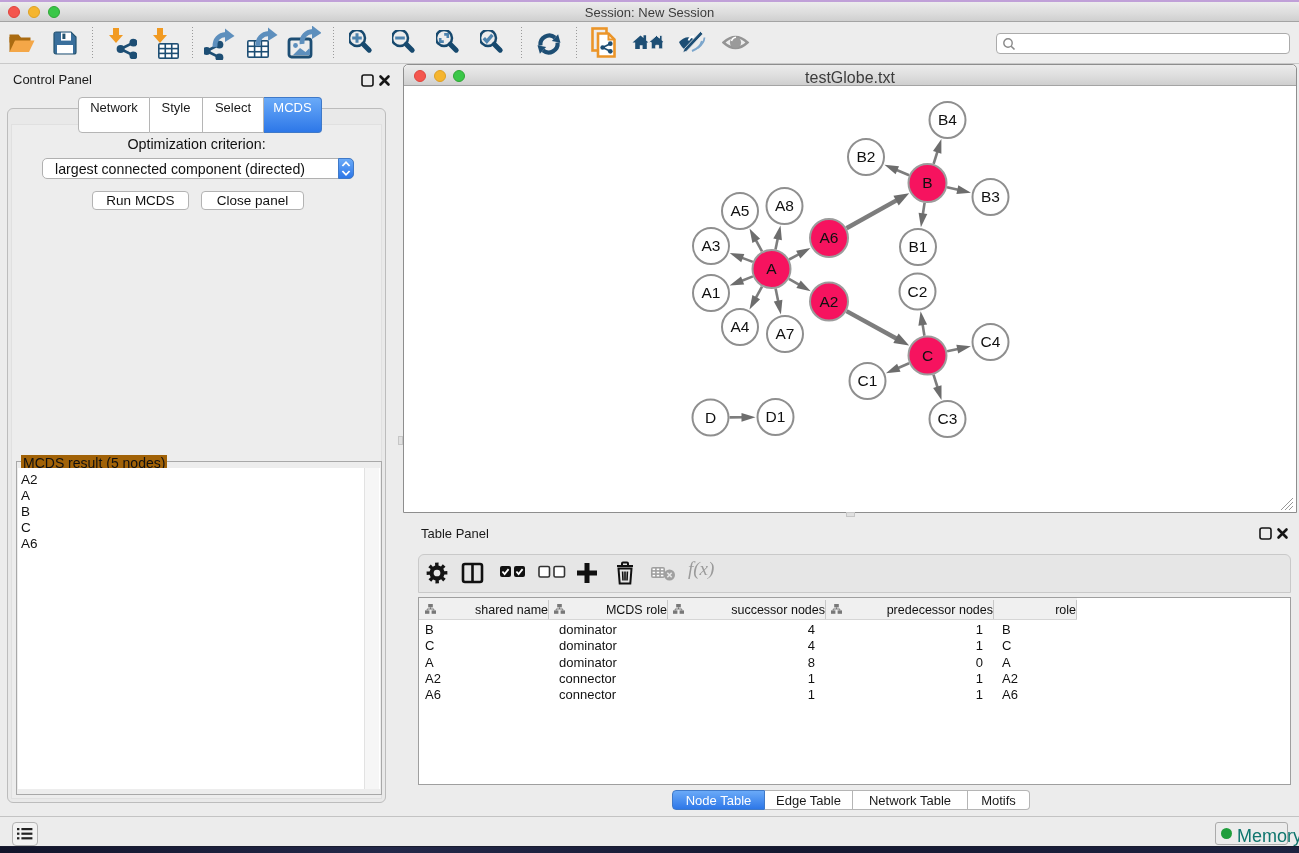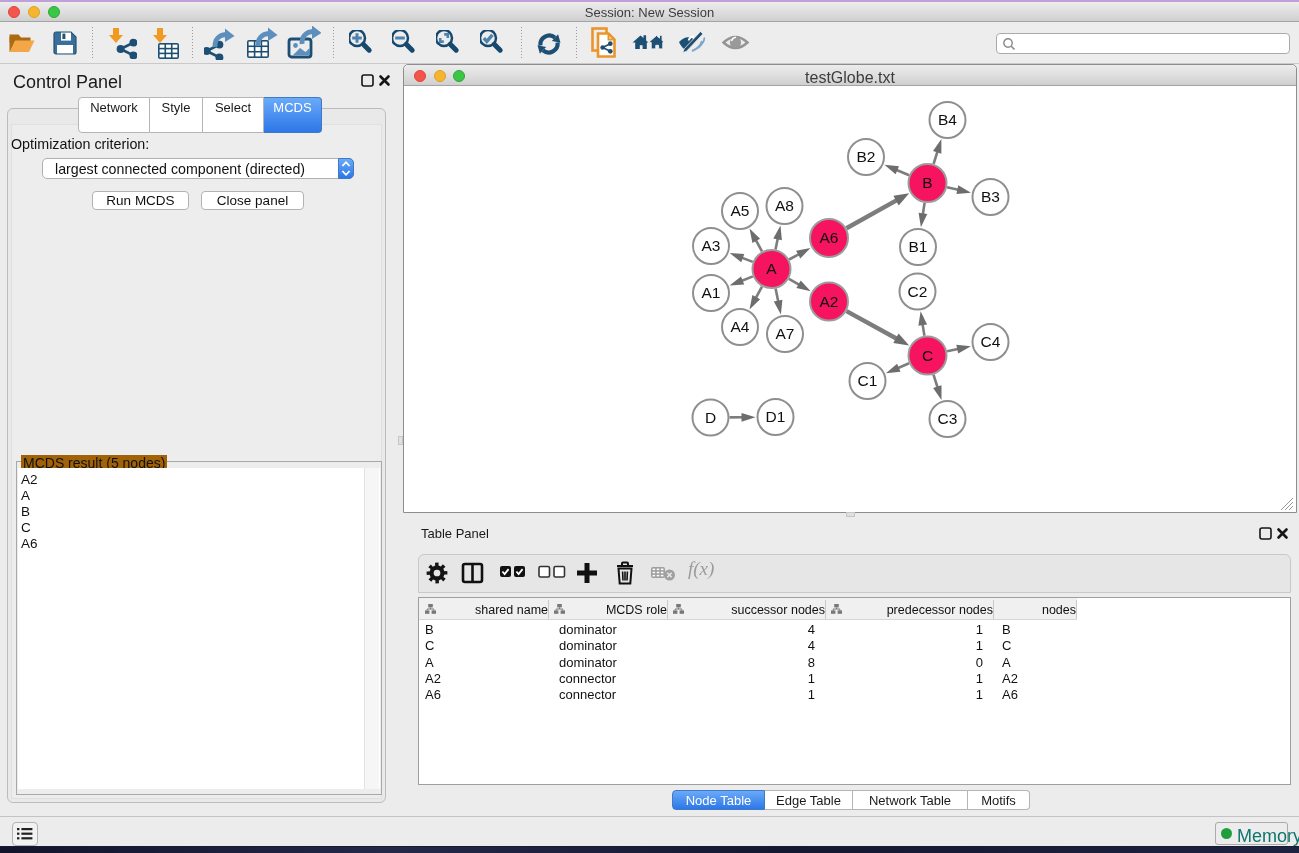--- a/index.html
+++ b/index.html
@@ -152,36 +152,36 @@
 <div class="vsep" style="left:333px"></div>
 <div class="vsep" style="left:521px"></div>
 <div class="vsep" style="left:576px"></div>
 
 <div class="abs" style="left:996px;top:33px;width:294px;height:21px;background:#fff;border:1px solid #ababab;border-radius:4px"></div>
 <svg class="abs" style="left:1002px;top:37px" width="14" height="14" viewBox="0 0 14 14">
   <circle cx="6" cy="6" r="4.2" fill="none" stroke="#888" stroke-width="1.4"></circle>
   <line x1="9.2" y1="9.2" x2="12.5" y2="12.5" stroke="#888" stroke-width="1.6"></line>
 </svg>
 
-<div class="abs" style="left:13px;top:72px;font-size:18px;color:#1a1a1a">Control Panel</div>
+<div class="abs" style="left:13px;top:72px;font-size:13px;color:#1a1a1a">Control Panel</div>
 <svg class="abs" style="left:361px;top:74px" width="30" height="13" viewBox="0 0 30 13">
   <rect x="1" y="1" width="11" height="11" rx="2" fill="none" stroke="#161616" stroke-width="1.6"></rect>
   <path d="M19.5,2.5 l8,8 M27.5,2.5 l-8,8" stroke="#161616" stroke-width="2.6" stroke-linecap="round"></path>
 </svg>
 
 <div class="abs" style="left:7px;top:108px;width:379px;height:695px;background:#e9e9e9;border:1px solid #bcbcbc;border-radius:6px"></div>
 <div class="abs" style="left:11px;top:124px;width:371px;height:675px;background:#ededed;border:1px solid #e0e0e0"></div>
 
 <div class="abs" style="left:78px;top:97px;width:244px;height:36px">
   <div class="tab" style="left:0;width:72px;border-left:1px solid #b5b5b5;border-radius:4px 0 0 4px;line-height:19px">Network</div>
   <div class="tab" style="left:72px;width:53px;line-height:19px">Style</div>
   <div class="tab" style="left:125px;width:61px;line-height:19px">Select</div>
   <div class="tab tabsel" style="left:186px;width:58px;border-radius:0 4px 4px 0;line-height:19px">MCDS</div>
 </div>
-<div class="abs" style="left:11px;top:136px;width:371px;font-size:14.3px;color:#111">Optimization criterion:</div>
+<div class="abs" style="left:11px;top:136px;width:371px;text-align:center;font-size:14.3px;color:#111">Optimization criterion:</div>
 
 <div class="abs" style="left:42px;top:158px;width:312px;height:21px;background:#fff;border:1px solid #b0b0b0;border-radius:5px"></div>
 <div class="abs" style="left:55px;top:161px;font-size:14.2px;color:#111">largest connected component (directed)</div>
 <div class="abs" style="left:338px;top:158px;width:16px;height:21px;background:linear-gradient(#6aaaf8,#2d77e8);border:1px solid #3f79c8;border-radius:0 5px 5px 0"></div>
 <svg class="abs" style="left:340px;top:160px" width="12" height="17" viewBox="0 0 12 17">
   <path d="M2.4,6 L6,2.2 L9.6,6" fill="none" stroke="#fff" stroke-width="1.8"></path>
   <path d="M2.4,11 L6,14.8 L9.6,11" fill="none" stroke="#fff" stroke-width="1.8"></path>
 </svg>
 <div class="btn" style="left:92px;top:191px;width:97px;height:19px;line-height:18px">Run MCDS</div>
 <div class="btn" style="left:201px;top:191px;width:103px;height:19px;line-height:18px">Close panel</div>
@@ -347,21 +347,21 @@
 <div class="abs" style="left:419px;top:598px;width:658px;height:22px;background:#f0f0f0;border-bottom:1px solid #d6d6d6"></div>
 <div style="position:absolute;left:548px;top:600px;width:1px;height:19px;background:#c9c9c9"></div>
 <div style="position:absolute;left:667px;top:600px;width:1px;height:19px;background:#c9c9c9"></div>
 <div style="position:absolute;left:825px;top:600px;width:1px;height:19px;background:#c9c9c9"></div>
 <div style="position:absolute;left:993px;top:600px;width:1px;height:19px;background:#c9c9c9"></div>
 <div style="position:absolute;left:1076px;top:600px;width:1px;height:19px;background:#c9c9c9"></div>
 <div class="thc" style="left:419px;width:129px">shared name</div>
 <div class="thc" style="left:548px;width:119px">MCDS role</div>
 <div class="thc" style="left:667px;width:158px">successor nodes</div>
 <div class="thc" style="left:825px;width:168px">predecessor nodes</div>
-<div class="thc" style="left:993px;width:83px">nodes</div>
+<div class="thc" style="left:993px;width:83px">role</div>
 <svg style="position:absolute;left:425px;top:604px" width="12" height="11" viewBox="0 0 12 11">
     <rect x="3.2" y="0" width="4.6" height="3.4" fill="#787878"></rect>
     <rect x="0" y="6.4" width="4.4" height="3.4" fill="#787878"></rect>
     <rect x="6.6" y="6.4" width="4.4" height="3.4" fill="#787878"></rect>
     <path d="M5.5,3.4 v1.6 M2.2,6.4 v-1.4 h6.6 v1.4" stroke="#787878" stroke-width="1" fill="none"></path>
   </svg>
 <svg style="position:absolute;left:554px;top:604px" width="12" height="11" viewBox="0 0 12 11">
     <rect x="3.2" y="0" width="4.6" height="3.4" fill="#787878"></rect>
     <rect x="0" y="6.4" width="4.4" height="3.4" fill="#787878"></rect>
     <rect x="6.6" y="6.4" width="4.4" height="3.4" fill="#787878"></rect>

